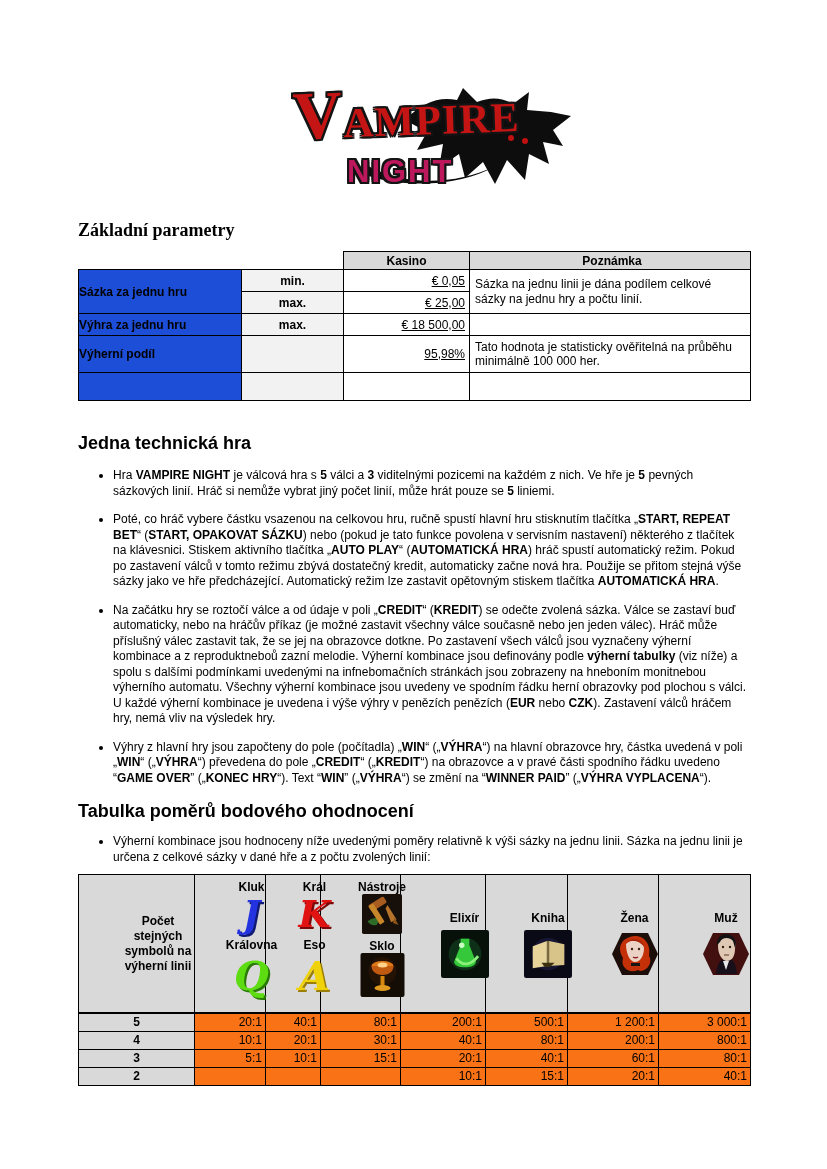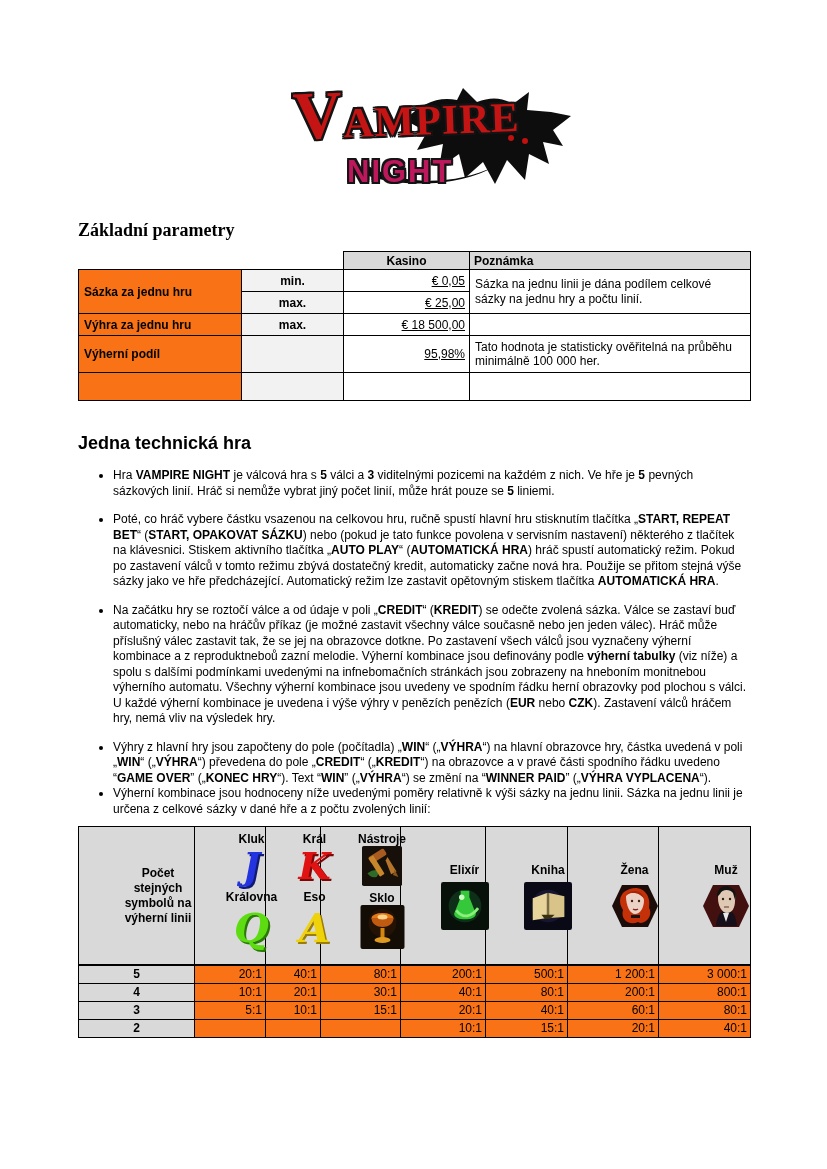--- a/index.html
+++ b/index.html
@@ -37,22 +37,22 @@
   ul.bullets li:last-child{margin-bottom:0;}
 
   
   table.params{border-collapse:collapse;table-layout:fixed;width:672px;font-size:12px;margin-top:10px;}
   table.params col.c1{width:163px;} table.params col.c2{width:102px;}
   table.params col.c3{width:126px;} table.params col.c4{width:281px;}
   table.params td,table.params th{border:1.5px solid #000;padding:0;vertical-align:middle;}
   table.params .ghost{border:none;background:#fff;}
   table.params th{background:#d9d9d9;font-size:12px;height:17px;}
   table.params th.kasino{text-align:center;margin-left:32px;}
-  table.params th.poznamka{text-align:left;padding-left:4px;}
-  table.params td.label{background:#f97316;font-weight:bold;padding-left:5px;}
+  table.params th.poznamka{text-align:center;padding-left:4px;}
+  table.params td.label{background:#1d4ed8;font-weight:bold;}
   table.params td.key{background:#f2f2f2;font-weight:bold;text-align:center;}
   table.params td.val{text-align:right;padding-right:4px;background:#fff;text-decoration:underline;}
   table.params td.note{padding:2px 5px;line-height:14.5px;vertical-align:middle;}
   table.params tr.r-small{height:22px;}
   table.params tr.r-podil{height:37px;}
   table.params tr.r-empty{height:28px;}
 
   
   table.pay{border-collapse:collapse;table-layout:fixed;width:672px;font-size:12px;margin-top:9px;}
   table.pay col.p1{width:116px;}table.pay col.p2{width:71px;}table.pay col.p3{width:55px;}
@@ -141,20 +141,21 @@
 
   <h2 class="h1" id="heading-technical">Jedna technická hra</h2>
 
   <ul class="bullets">
     <li>Hra <b>VAMPIRE NIGHT</b> je válcová hra s <b>5</b> válci a <b>3</b> viditelnými pozicemi na každém z nich. Ve hře je <b>5</b> pevných sázkových linií. Hráč si nemůže vybrat jiný počet linií, může hrát pouze se <b>5</b> liniemi.</li>
     <li>Poté, co hráč vybere částku vsazenou na celkovou hru, ručně spustí hlavní hru stisknutím tlačítka „<b>START, REPEAT BET</b>“ (<b>START, OPAKOVAT SÁZKU</b>) nebo (pokud je tato funkce povolena v servisním nastavení) některého z tlačítek na klávesnici. Stiskem aktivního tlačítka „<b>AUTO PLAY</b>“ (<b>AUTOMATICKÁ HRA</b>)  hráč spustí automatický režim. Pokud po zastavení válců v tomto režimu zbývá dostatečný kredit, automaticky začne nová hra. Použije se přitom stejná výše sázky jako ve hře předcházející. Automatický režim lze zastavit opětovným stiskem tlačítka <b>AUTOMATICKÁ HRA</b>.</li>
     <li>Na začátku hry se roztočí válce a od údaje v poli „<b>CREDIT</b>“ (<b>KREDIT</b>) se odečte zvolená sázka. Válce se zastaví buď automaticky, nebo na hráčův příkaz (je možné zastavit všechny válce současně nebo jen jeden válec). Hráč může příslušný válec zastavit tak, že se jej na obrazovce dotkne. Po zastavení všech válců jsou vyznačeny výherní kombinace a z reproduktneboů zazní melodie. Výherní kombinace jsou definovány podle <b>výherní tabulky</b> (viz níže) a spolu s dalšími podmínkami uvedenými na infnebomačních stránkách jsou zobrazeny na hneboním monitnebou výherního automatu. Všechny výherní kombinace jsou uvedeny ve spodním řádku herní obrazovky pod plochou s válci. U každé výherní kombinace je uvedena i výše výhry v penězích penězích (<b>EUR</b> nebo <b>CZK</b>). Zastavení válců hráčem hry, nemá vliv na výsledek hry.</li>
     <li>Výhry z hlavní hry jsou započteny do pole (počítadla) „<b>WIN</b>“ („<b>VÝHRA</b>“) na hlavní obrazovce hry, částka uvedená v poli „<b>WIN</b>“ („<b>VÝHRA</b>“) převedena do pole „<b>CREDIT</b>“ („<b>KREDIT</b>“) na obrazovce a v pravé části spodního řádku uvedeno “<b>GAME OVER</b>” („<b>KONEC HRY</b>“). Text “<b>WIN</b>” („<b>VÝHRA</b>“) se změní na “<b>WINNER PAID</b>” („<b>VÝHRA VYPLACENA</b>“).</li>
   </ul>
 
+  <h2 class="h1" id="heading-paytable">Tabulka poměrů bodového ohodnocení</h2>
 
   <ul class="bullets">
     <li>Výherní kombinace jsou hodnoceny níže uvedenými poměry relativně k výši sázky na jednu linii. Sázka na jednu linii je určena z celkové sázky v dané hře a z počtu zvolených linií:</li>
   </ul>
 
   <table class="pay">
     <colgroup>
         <col class="p1">
         <col class="p2">
         <col class="p3">

